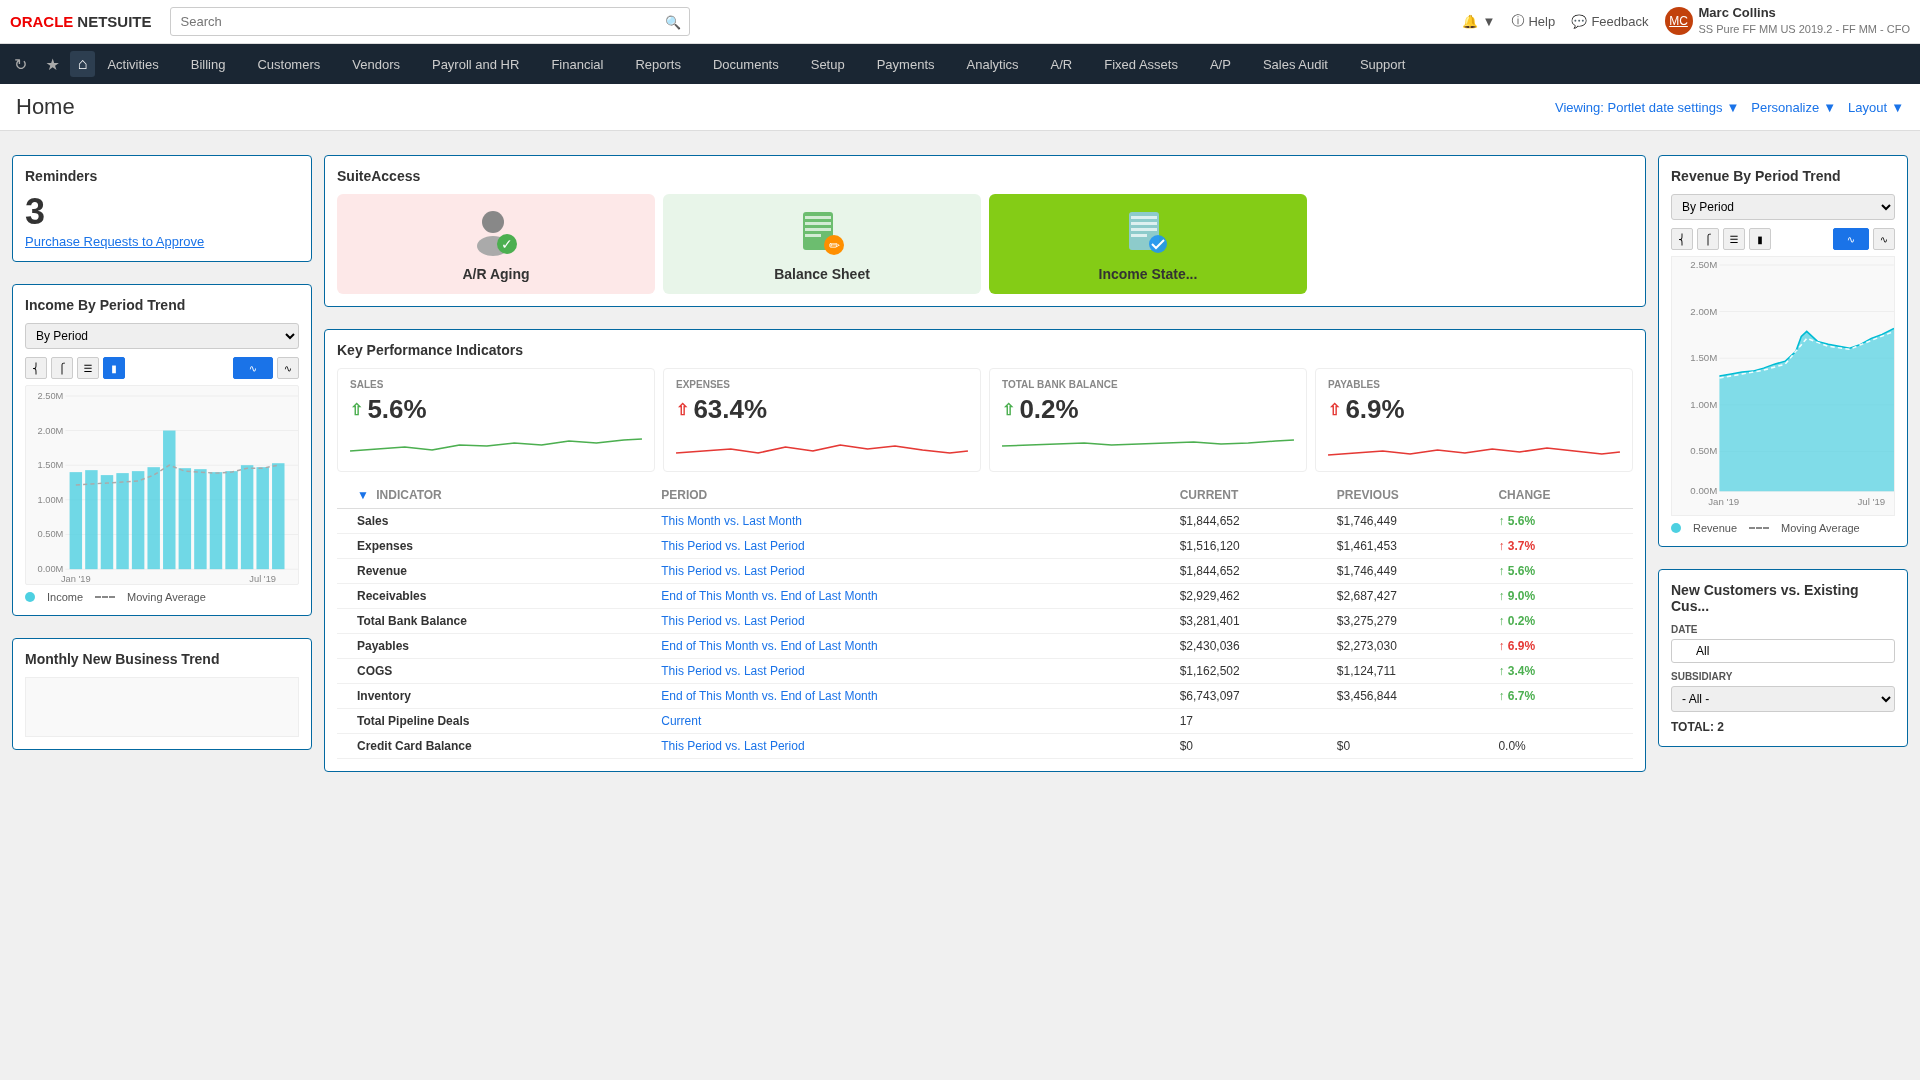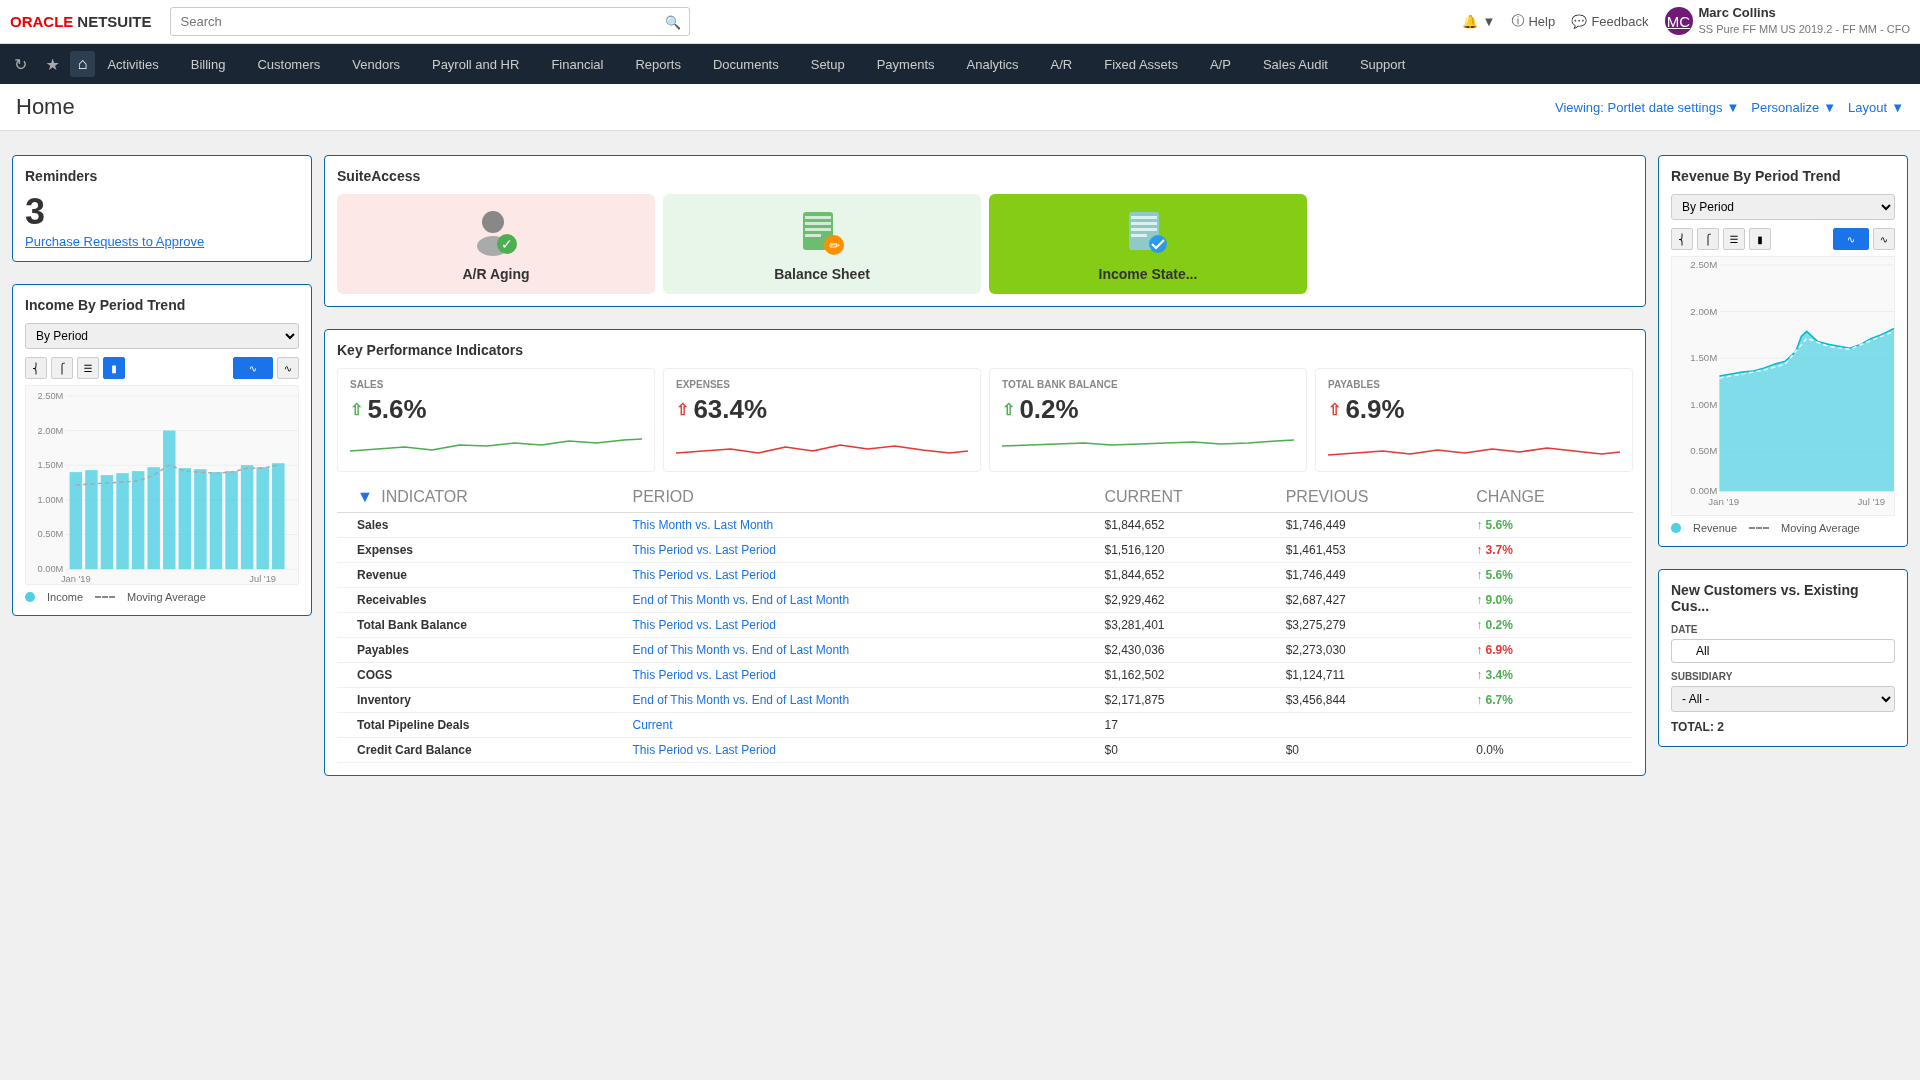--- a/index.html
+++ b/index.html
@@ -9,21 +9,21 @@
     .top-bar { background: #fff; border-bottom: 1px solid #ddd; display: flex; align-items: center; padding: 0 10px; height: 44px; gap: 8px; }
     .logo { display: flex; align-items: center; gap: 4px; margin-right: 10px; }
     .logo-oracle { color: #e00; font-weight: bold; font-size: 15px; }
     .logo-netsuite { color: #333; font-weight: bold; font-size: 15px; }
     .search-bar { flex: 1; max-width: 520px; position: relative; }
     .search-bar input { width: 100%; padding: 6px 32px 6px 10px; border: 1px solid #ccc; border-radius: 3px; font-size: 13px; }
     .search-icon { position: absolute; right: 8px; top: 50%; transform: translateY(-50%); color: #666; cursor: pointer; }
     .top-bar-right { display: flex; align-items: center; gap: 16px; margin-left: auto; }
     .top-bar-icon { display: flex; align-items: center; gap: 4px; cursor: pointer; color: #555; font-size: 13px; }
     .user-info { display: flex; align-items: center; gap: 6px; cursor: pointer; }
-    .user-avatar { width: 28px; height: 28px; background: #701a75; border-radius: 50%; display: flex; align-items: center; justify-content: center; color: #fff; font-size: 15px; text-decoration: underline; }
+    .user-avatar { width: 28px; height: 28px; background: #c2410c; border-radius: 50%; display: flex; align-items: center; justify-content: center; color: #fff; font-size: 12px; text-decoration: underline; }
     .user-name { font-size: 12px; line-height: 1.3; }
     .user-name strong { display: block; font-size: 13px; }
     .user-name small { color: #777; font-size: 11px; }
 
     
     .nav-bar { background: #1a2633; display: flex; align-items: center; height: 40px; padding: 0 6px; gap: 2px; }
     .nav-icon-btn { color: #aaa; background: none; border: none; cursor: pointer; padding: 4px 8px; font-size: 16px; display: flex; align-items: center; }
     .nav-icon-btn.active { color: #fff; background: #2d3e50; border-radius: 3px; }
     .nav-link { color: #ccc; text-decoration: none; padding: 4px 10px; font-size: 13px; cursor: pointer; white-space: nowrap; border-radius: 3px; }
 
@@ -74,21 +74,21 @@
     .kpi-grid { display: grid; grid-template-columns: repeat(4, 1fr); gap: 8px; margin-bottom: 10px; }
     .kpi-card { border: 1px solid #eee; border-radius: 4px; padding: 10px 12px; }
     .kpi-label { font-size: 10px; font-weight: bold; color: #888; text-transform: uppercase; margin-bottom: 4px; }
     .kpi-value { font-size: 26px; font-weight: bold; display: flex; align-items: center; gap: 4px; }
     .kpi-value .arrow-up { color: #4caf50; font-size: 16px; }
     .kpi-value .arrow-up-red { color: #e53935; font-size: 16px; }
     .kpi-sparkline { height: 30px; margin-top: 6px; }
 
     
     .kpi-table { width: 100%; border-collapse: collapse; font-size: 12px; }
-    .kpi-table th { text-align: left; font-size: 16px; font-weight: normal; color: #888; text-transform: uppercase; border-bottom: 1px solid #ddd; padding: 6px 4px; }
+    .kpi-table th { text-align: left; font-size: 12px; font-weight: bold; color: #888; text-transform: uppercase; border-bottom: 1px solid #ddd; padding: 6px 4px; }
     .kpi-table td { padding: 5px 4px; border-bottom: 1px solid #f0f0f0; }
     .kpi-table td.link { color: #1a73e8; cursor: pointer; }
     .change-up { color: #4caf50; font-weight: bold; }
     .change-up-red { color: #e53935; font-weight: bold; }
     .indicator-toggle { color: #1a73e8; margin-right: 4px; cursor: pointer; }
     .indicator-label { font-weight: bold; }
 
     
     .revenue-chart-area { height: 260px; background: #f9f9f9; border: 1px solid #eee; position: relative; overflow: hidden; }
 
@@ -245,20 +245,24 @@
         </svg>
       </div>
       <div class="chart-legend">
         <span class="legend-dot" style="background:#4dd0e1;"></span>
         <span>Income</span>
         <span class="legend-dashed"></span>
         <span>Moving Average</span>
       </div>
     </div>
 
+    <div class="portlet">
+      <div class="portlet-title">Monthly New Business Trend</div>
+      <div style="height:60px; background:#f9f9f9; border:1px solid #eee;"></div>
+    </div>
 
   </div>
 
   <div class="center-col">
 
     <div class="portlet">
       <div class="portlet-title">SuiteAccess</div>
       <div class="suite-access-grid">
 
         <div class="suite-card card-pink">
@@ -424,21 +428,21 @@
             <tr>
       <td style="padding-left:20px;"><span class="indicator-label">COGS</span></td>
       <td class="link">This Period vs. Last Period</td>
       <td>$1,162,502</td>
       <td>$1,124,711</td>
       <td class="change-up">↑ 3.4%</td>
     </tr>
             <tr>
       <td style="padding-left:20px;"><span class="indicator-label">Inventory</span></td>
       <td class="link">End of This Month vs. End of Last Month</td>
-      <td>$2,171,875</td>
+      <td>$6,743,097</td>
       <td>$3,456,844</td>
       <td class="change-up">↑ 6.7%</td>
     </tr>
             <tr>
       <td style="padding-left:20px;"><span class="indicator-label">Total Pipeline Deals</span></td>
       <td class="link">Current</td>
       <td>17</td>
       <td></td>
       <td class=""></td>
     </tr>

